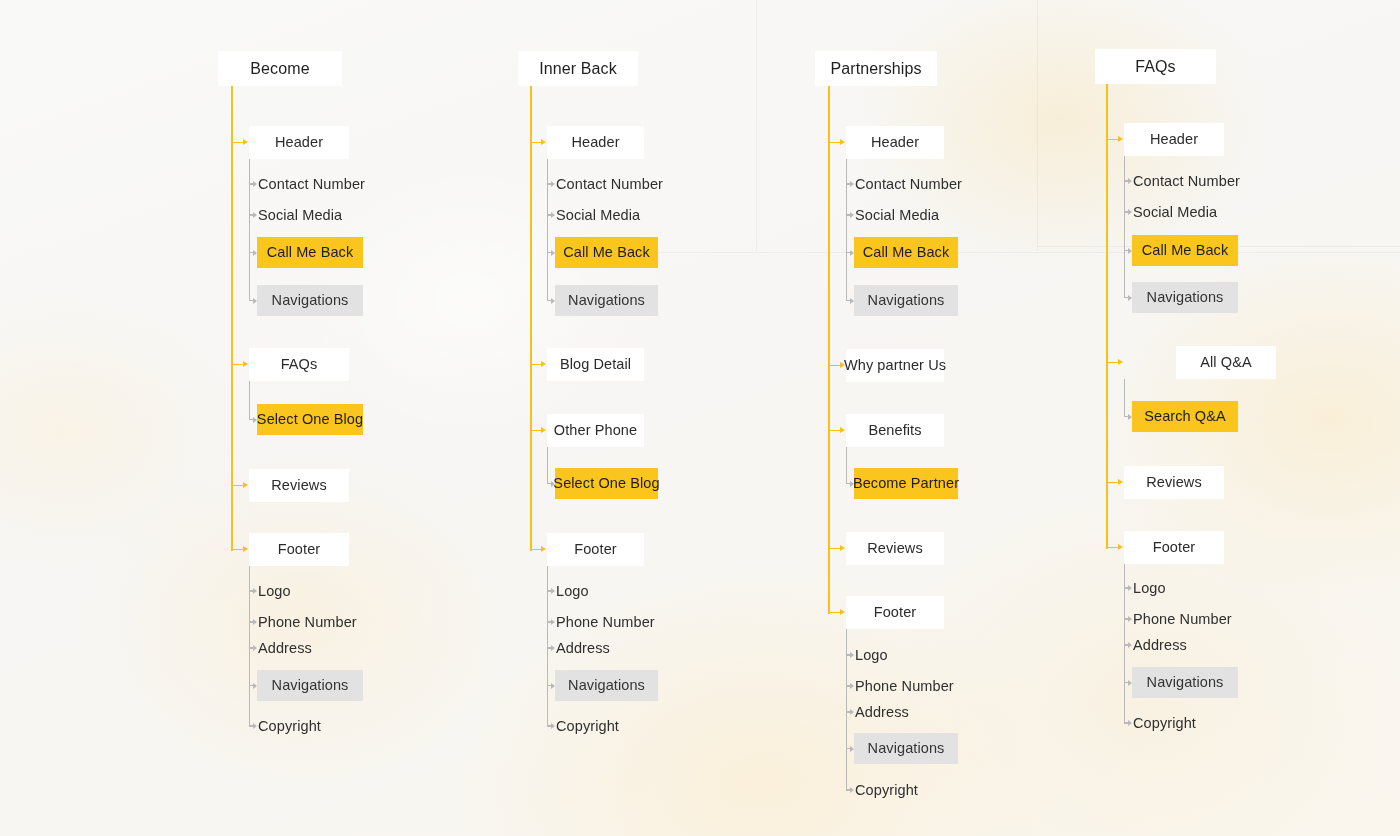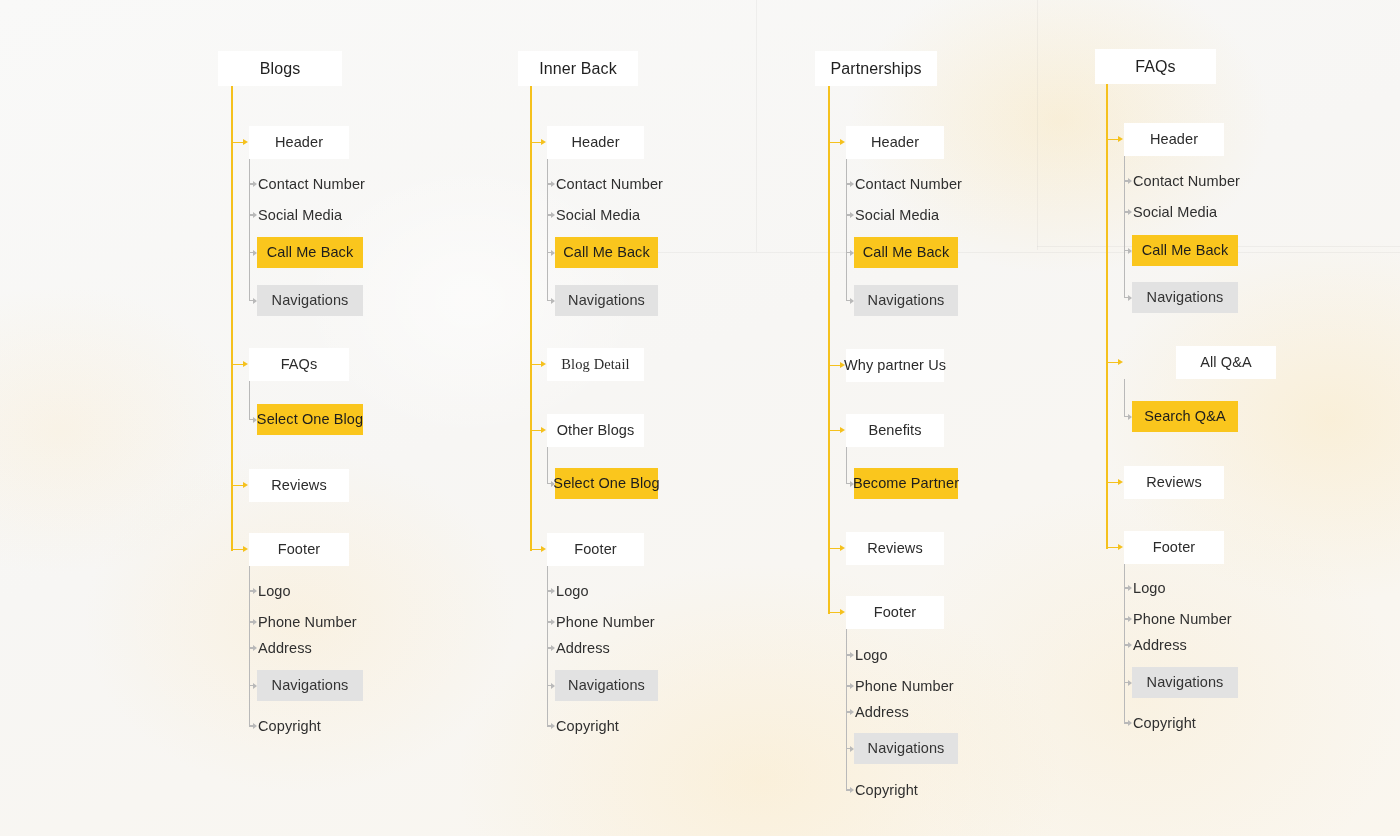--- a/index.html
+++ b/index.html
@@ -97,21 +97,21 @@
   }
 </style>
 </head>
 <body>
 
 <div id="canvas">
     <div class="guide v" style="left: 756px; top: 0px; height: 252px;"></div>
     <div class="guide v" style="left: 1037px; top: 0px; height: 250px;"></div>
     <div class="guide h" style="left: 640px; top: 252px; width: 760px;"></div>
     <div class="guide h" style="left: 1037px; top: 246px; width: 363px;"></div>
-    <div class="node root" style="left: 218px; top: 51px; width: 124px;">Blogs</div>
+    <div class="node root" style="left: 218px; top: 51px; width: 124px;">Become</div>
     <div class="line v-yellow" style="left: 231px; top: 86px; height: 465px;"></div>
     <div class="line h-yellow" style="left: 231px; top: 141.7px; width: 13px;"></div>
     <div class="arrow yellow" style="left: 243px; top: 139px;"></div>
     <div class="node page" style="left: 249px; top: 126px; width: 100px;">Header</div>
     <div class="line v-gray" style="left: 249px; top: 159px; height: 141.5px;"></div>
     <div class="line h-gray" style="left: 249px; top: 183.35px; width: 5px;"></div>
     <div class="arrow gray" style="left: 253px; top: 181px;"></div>
     <div class="node plain" style="left: 258px; top: 174px;">Contact Number</div>
     <div class="line h-gray" style="left: 249px; top: 214.35px; width: 5px;"></div>
     <div class="arrow gray" style="left: 253px; top: 212px;"></div>
@@ -164,24 +164,24 @@
     <div class="arrow gray" style="left: 551px; top: 212px;"></div>
     <div class="node plain" style="left: 556px; top: 205px;">Social Media</div>
     <div class="line h-gray" style="left: 547px; top: 251.85px; width: 5px;"></div>
     <div class="arrow gray" style="left: 551px; top: 249.5px;"></div>
     <div class="node accent" style="left: 555px; top: 237px; width: 103px;">Call Me Back</div>
     <div class="line h-gray" style="left: 547px; top: 299.85px; width: 5px;"></div>
     <div class="arrow gray" style="left: 551px; top: 297.5px;"></div>
     <div class="node muted" style="left: 555px; top: 285px; width: 103px;">Navigations</div>
     <div class="line h-yellow" style="left: 530px; top: 363.7px; width: 12px;"></div>
     <div class="arrow yellow" style="left: 541px; top: 361px;"></div>
-    <div class="node page" style="left: 547px; top: 348px; width: 97px; font-family: Liberation Serif, serif;">Blog Detail</div>
+    <div class="node page" style="left: 547px; top: 348px; width: 97px;">Blog Detail</div>
     <div class="line h-yellow" style="left: 530px; top: 429.7px; width: 12px;"></div>
     <div class="arrow yellow" style="left: 541px; top: 427px;"></div>
-    <div class="node page" style="left: 547px; top: 414px; width: 97px;">Other Blogs</div>
+    <div class="node page" style="left: 547px; top: 414px; width: 97px;">Other Phone</div>
     <div class="line v-gray" style="left: 547px; top: 447px; height: 36.5px;"></div>
     <div class="line h-gray" style="left: 547px; top: 482.85px; width: 5px;"></div>
     <div class="arrow gray" style="left: 551px; top: 480.5px;"></div>
     <div class="node accent" style="left: 555px; top: 468px; width: 103px;">Select One Blog</div>
     <div class="line h-yellow" style="left: 530px; top: 548.7px; width: 12px;"></div>
     <div class="arrow yellow" style="left: 541px; top: 546px;"></div>
     <div class="node page" style="left: 547px; top: 533px; width: 97px;">Footer</div>
     <div class="line v-gray" style="left: 547px; top: 566px; height: 160px;"></div>
     <div class="line h-gray" style="left: 547px; top: 590.35px; width: 5px;"></div>
     <div class="arrow gray" style="left: 551px; top: 588px;"></div>

